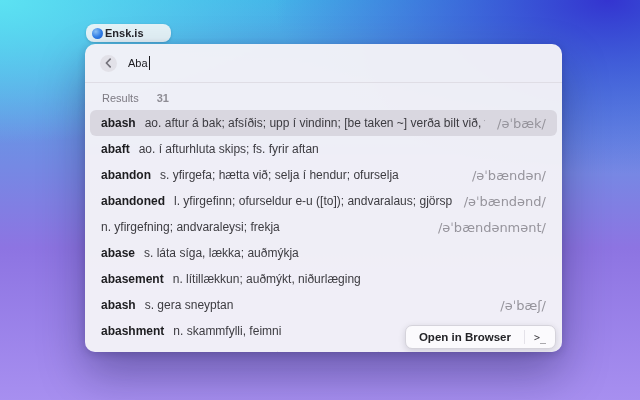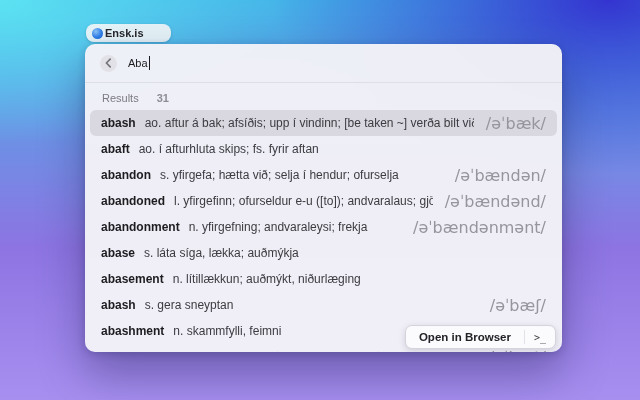--- a/index.html
+++ b/index.html
@@ -53,21 +53,21 @@
 
   .list { padding: 3px 5px 0; }
   .row {
     height: 26px; display: flex; align-items: center;
     padding: 0 11px; border-radius: 6px; font-size: 12px; cursor: default;
   }
   .row.selected { background: #d9d7e0; }
   .word { font-weight: 700; color: #1d1d20; margin-right: 9px; white-space: nowrap; flex: 0 0 auto; }
   .def { color: #3c3b40; flex: 1 1 auto; white-space: nowrap; overflow: hidden; }
   .phon {
-    color: #96949c; font-size: 16px; margin-left: 12px; white-space: nowrap; flex: 0 0 auto;
+    color: #96949c; font-size: 13px; margin-left: 12px; white-space: nowrap; flex: 0 0 auto;
     font-family: "DejaVu Sans", sans-serif;
   }
 
   .footer-actions {
     position: absolute; right: 6px; bottom: 3px;
     display: flex; align-items: stretch;
     background: #fbfafd; border: 1px solid #d5d3db; border-radius: 7px;
     box-shadow: 0 2px 7px rgba(0,0,30,0.14);
     overflow: hidden;
   }
@@ -128,21 +128,20 @@
     <span class="word">abandon</span>
     <span class="def">s. yfirgefa; hætta við; selja í hendur; ofurselja</span>
     <span class="phon">/əˈbændən/</span>
   </div>
       <div class="row">
     <span class="word">abandoned</span>
     <span class="def">l. yfirgefinn; ofurseldur e-u ([to]); andvaralaus; gjörspilltur</span>
     <span class="phon">/əˈbændənd/</span>
   </div>
       <div class="row">
-    <span class="word">abandonment</span>
     <span class="def">n. yfirgefning; andvaraleysi; frekja</span>
     <span class="phon">/əˈbændənmənt/</span>
   </div>
       <div class="row">
     <span class="word">abase</span>
     <span class="def">s. láta síga, lækka; auðmýkja</span>
     <span class="phon"></span>
   </div>
       <div class="row">
     <span class="word">abasement</span>

